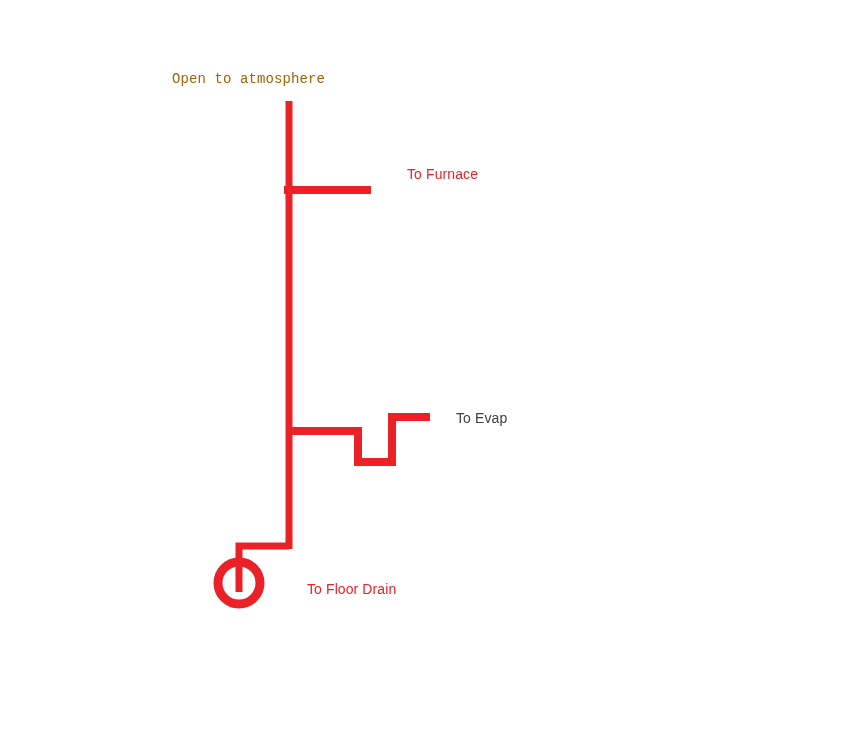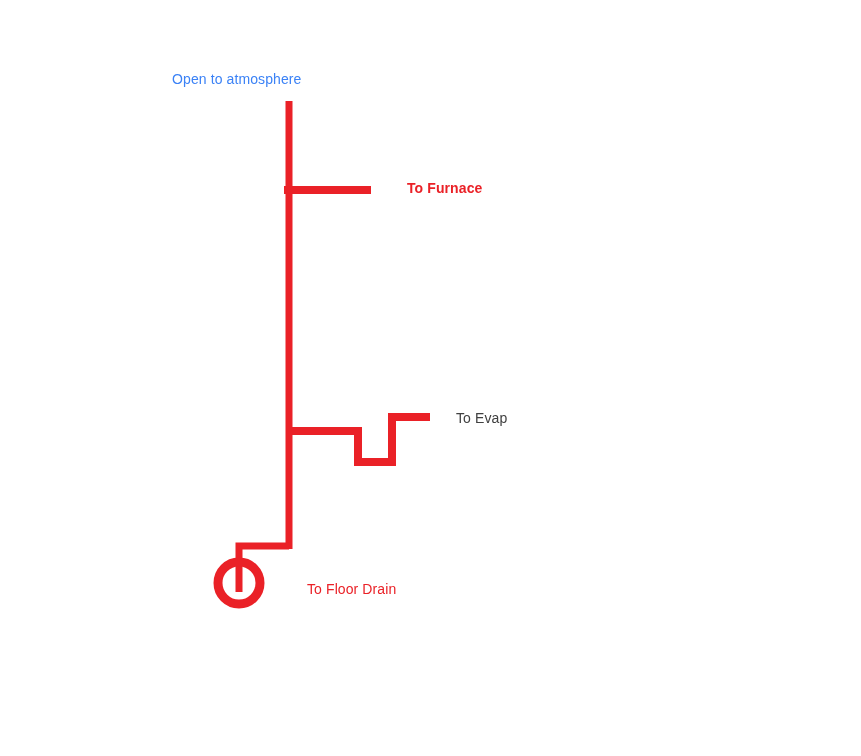--- a/index.html
+++ b/index.html
@@ -25,39 +25,39 @@
   .label {
     position: absolute;
     font-family: "Liberation Sans", sans-serif;
     font-size: 14px;
     line-height: 1;
     white-space: nowrap;
     color: #ea2127;
     letter-spacing: 0.1px;
   }
   #label-open-to-atmosphere { left: 172px; top: 72px; }
-  #label-to-furnace         { left: 407px; top: 181px; font-weight: bold; }
+  #label-to-furnace         { left: 407px; top: 167px; }
   #label-to-evap            { left: 456px; top: 411px; }
   #label-to-floor-drain     { left: 307px; top: 582px; }
 </style>
 </head>
 <body style="background: rgb(255, 255, 255);">
 
 <svg id="diagram-canvas" viewBox="0 0 861 756" xmlns="http://www.w3.org/2000/svg">
 
   <line id="vent-riser" x1="289" y1="101" x2="289" y2="549" stroke="#ea2127" stroke-width="7" stroke-linecap="butt"></line>
 
   <line id="furnace-branch" x1="284" y1="190" x2="371" y2="190" stroke="#ea2127" stroke-width="8" stroke-linecap="butt"></line>
 
   <path id="evap-trap" d="M 289 431 L 358 431 L 358 462 L 392 462 L 392 417 L 430 417" fill="none" stroke="#ea2127" stroke-width="8" stroke-linecap="butt" stroke-linejoin="miter"></path>
 
   <path id="floor-drain-run" d="M 289 546 L 239 546 L 239 592" fill="none" stroke="#ea2127" stroke-width="7" stroke-linecap="butt" stroke-linejoin="miter"></path>
 
   <circle id="floor-drain-ring" cx="239" cy="583" r="21" fill="none" stroke="#ea2127" stroke-width="9"></circle>
 </svg>
 
-<div class="label" id="label-open-to-atmosphere" style="color: #3b82f6;">Open to atmosphere</div>
+<div class="label" id="label-open-to-atmosphere" style="color: #a16207; font-family: Liberation Mono, monospace;">Open to atmosphere</div>
 
 <div class="label" id="label-to-furnace" style="color: rgb(234, 33, 39);">To Furnace</div>
 
 <div class="label" id="label-to-evap" style="color: #404040;">To Evap</div>
 
 <div class="label" id="label-to-floor-drain" style="color: rgb(234, 33, 39); text-align: right;">To Floor Drain</div>
 
 </body></html>

